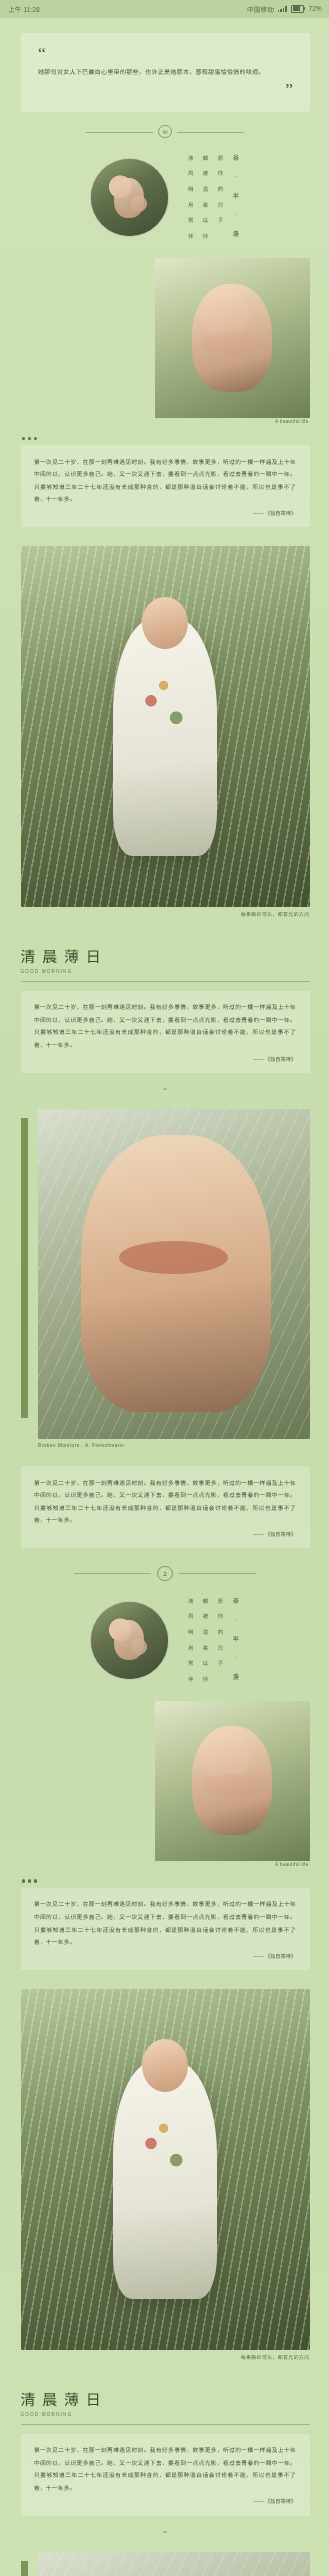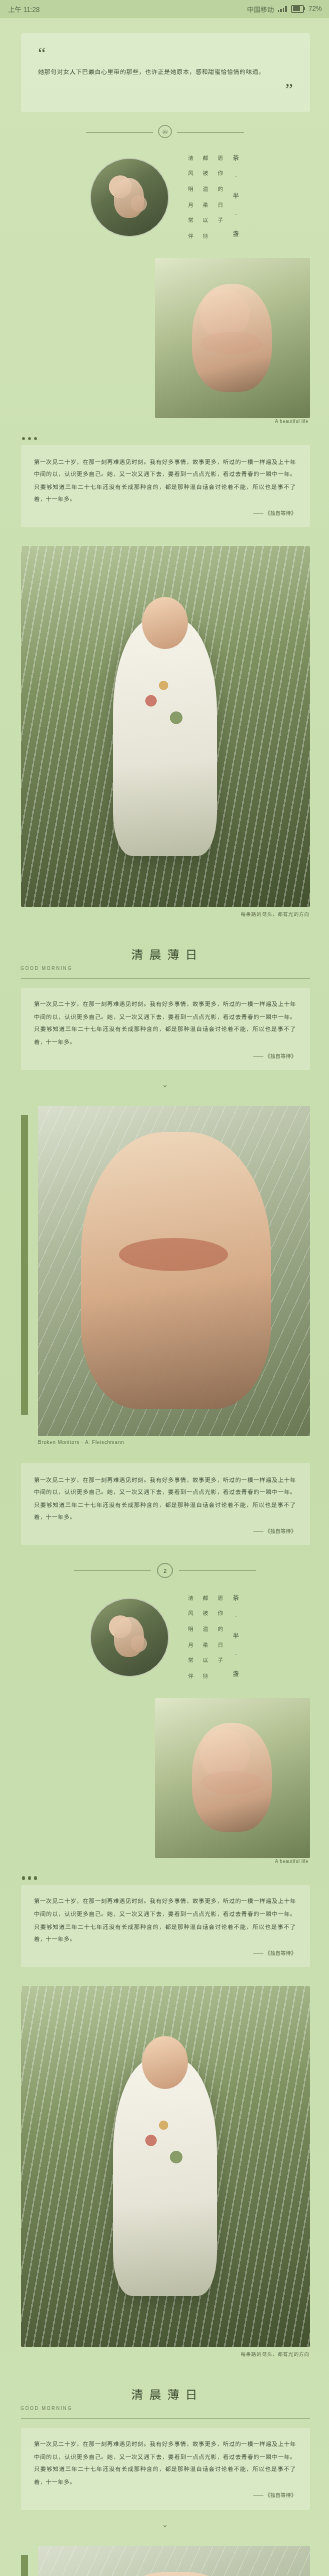--- a/index.html
+++ b/index.html
@@ -257,23 +257,22 @@
     opacity:.8;
   }
   .hero-cap {
     width: 289px; margin: 3.1px auto 0;
     font-size: 4.9px; color: #5c6c4c; letter-spacing: 0.4px; text-align: right;
   }
 
   
   .sec-title-wrap { width: 289px; margin: 0 auto; }
   .sec-title {
-    font-size: 12px; color: #3b4b31; letter-spacing: 1.5px;
+    font-size: 15px; color: #3b4b31; letter-spacing: 1.5px;
     font-family: "Liberation Serif", serif;
-    text-align: center;
   }
   .sec-sub {
     font-size: 4.6px; color: #6a7a59; letter-spacing: 1.2px; margin-top: 3.1px;
   }
   .sec-rule { height: 0.5px; background: rgba(70,90,55,.32); margin: 7.2px 0 9.3px; }
 
   .chev { text-align: center; margin: 11.3px 0 5.2px; color:#5b6b4b; font-size: 7.2px; line-height: 1;}
 
   
   .accent-photo {

